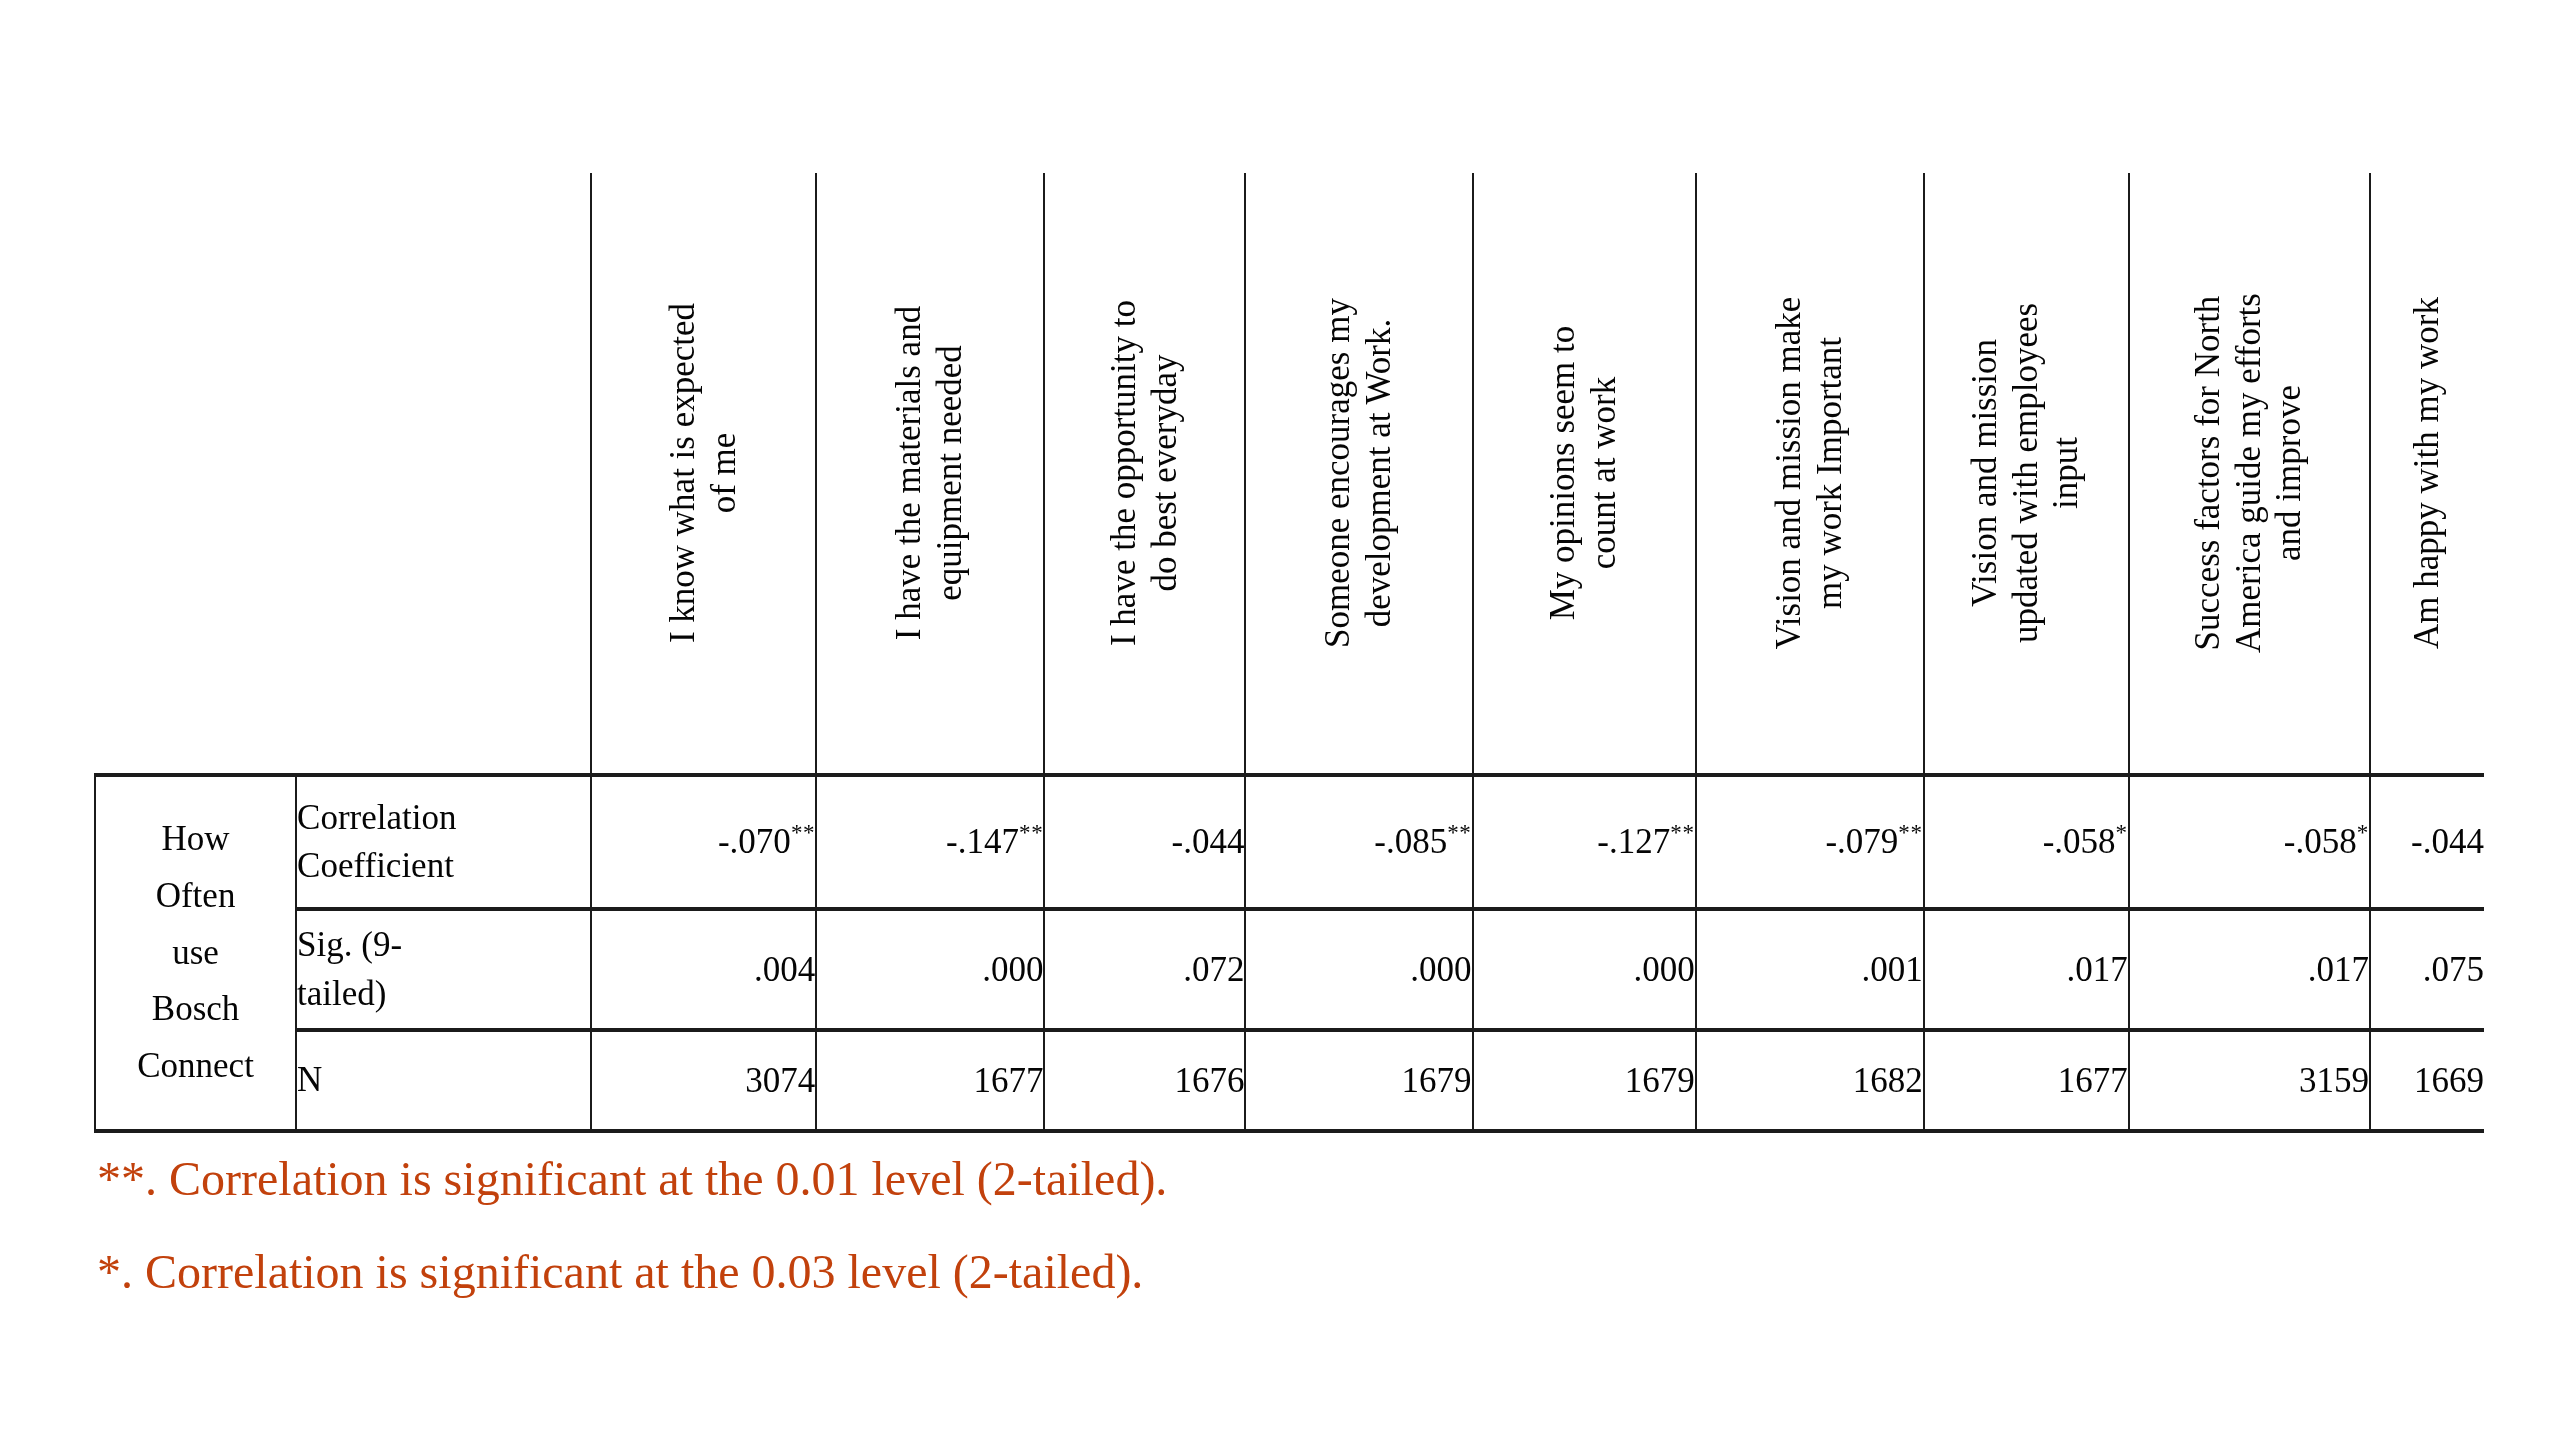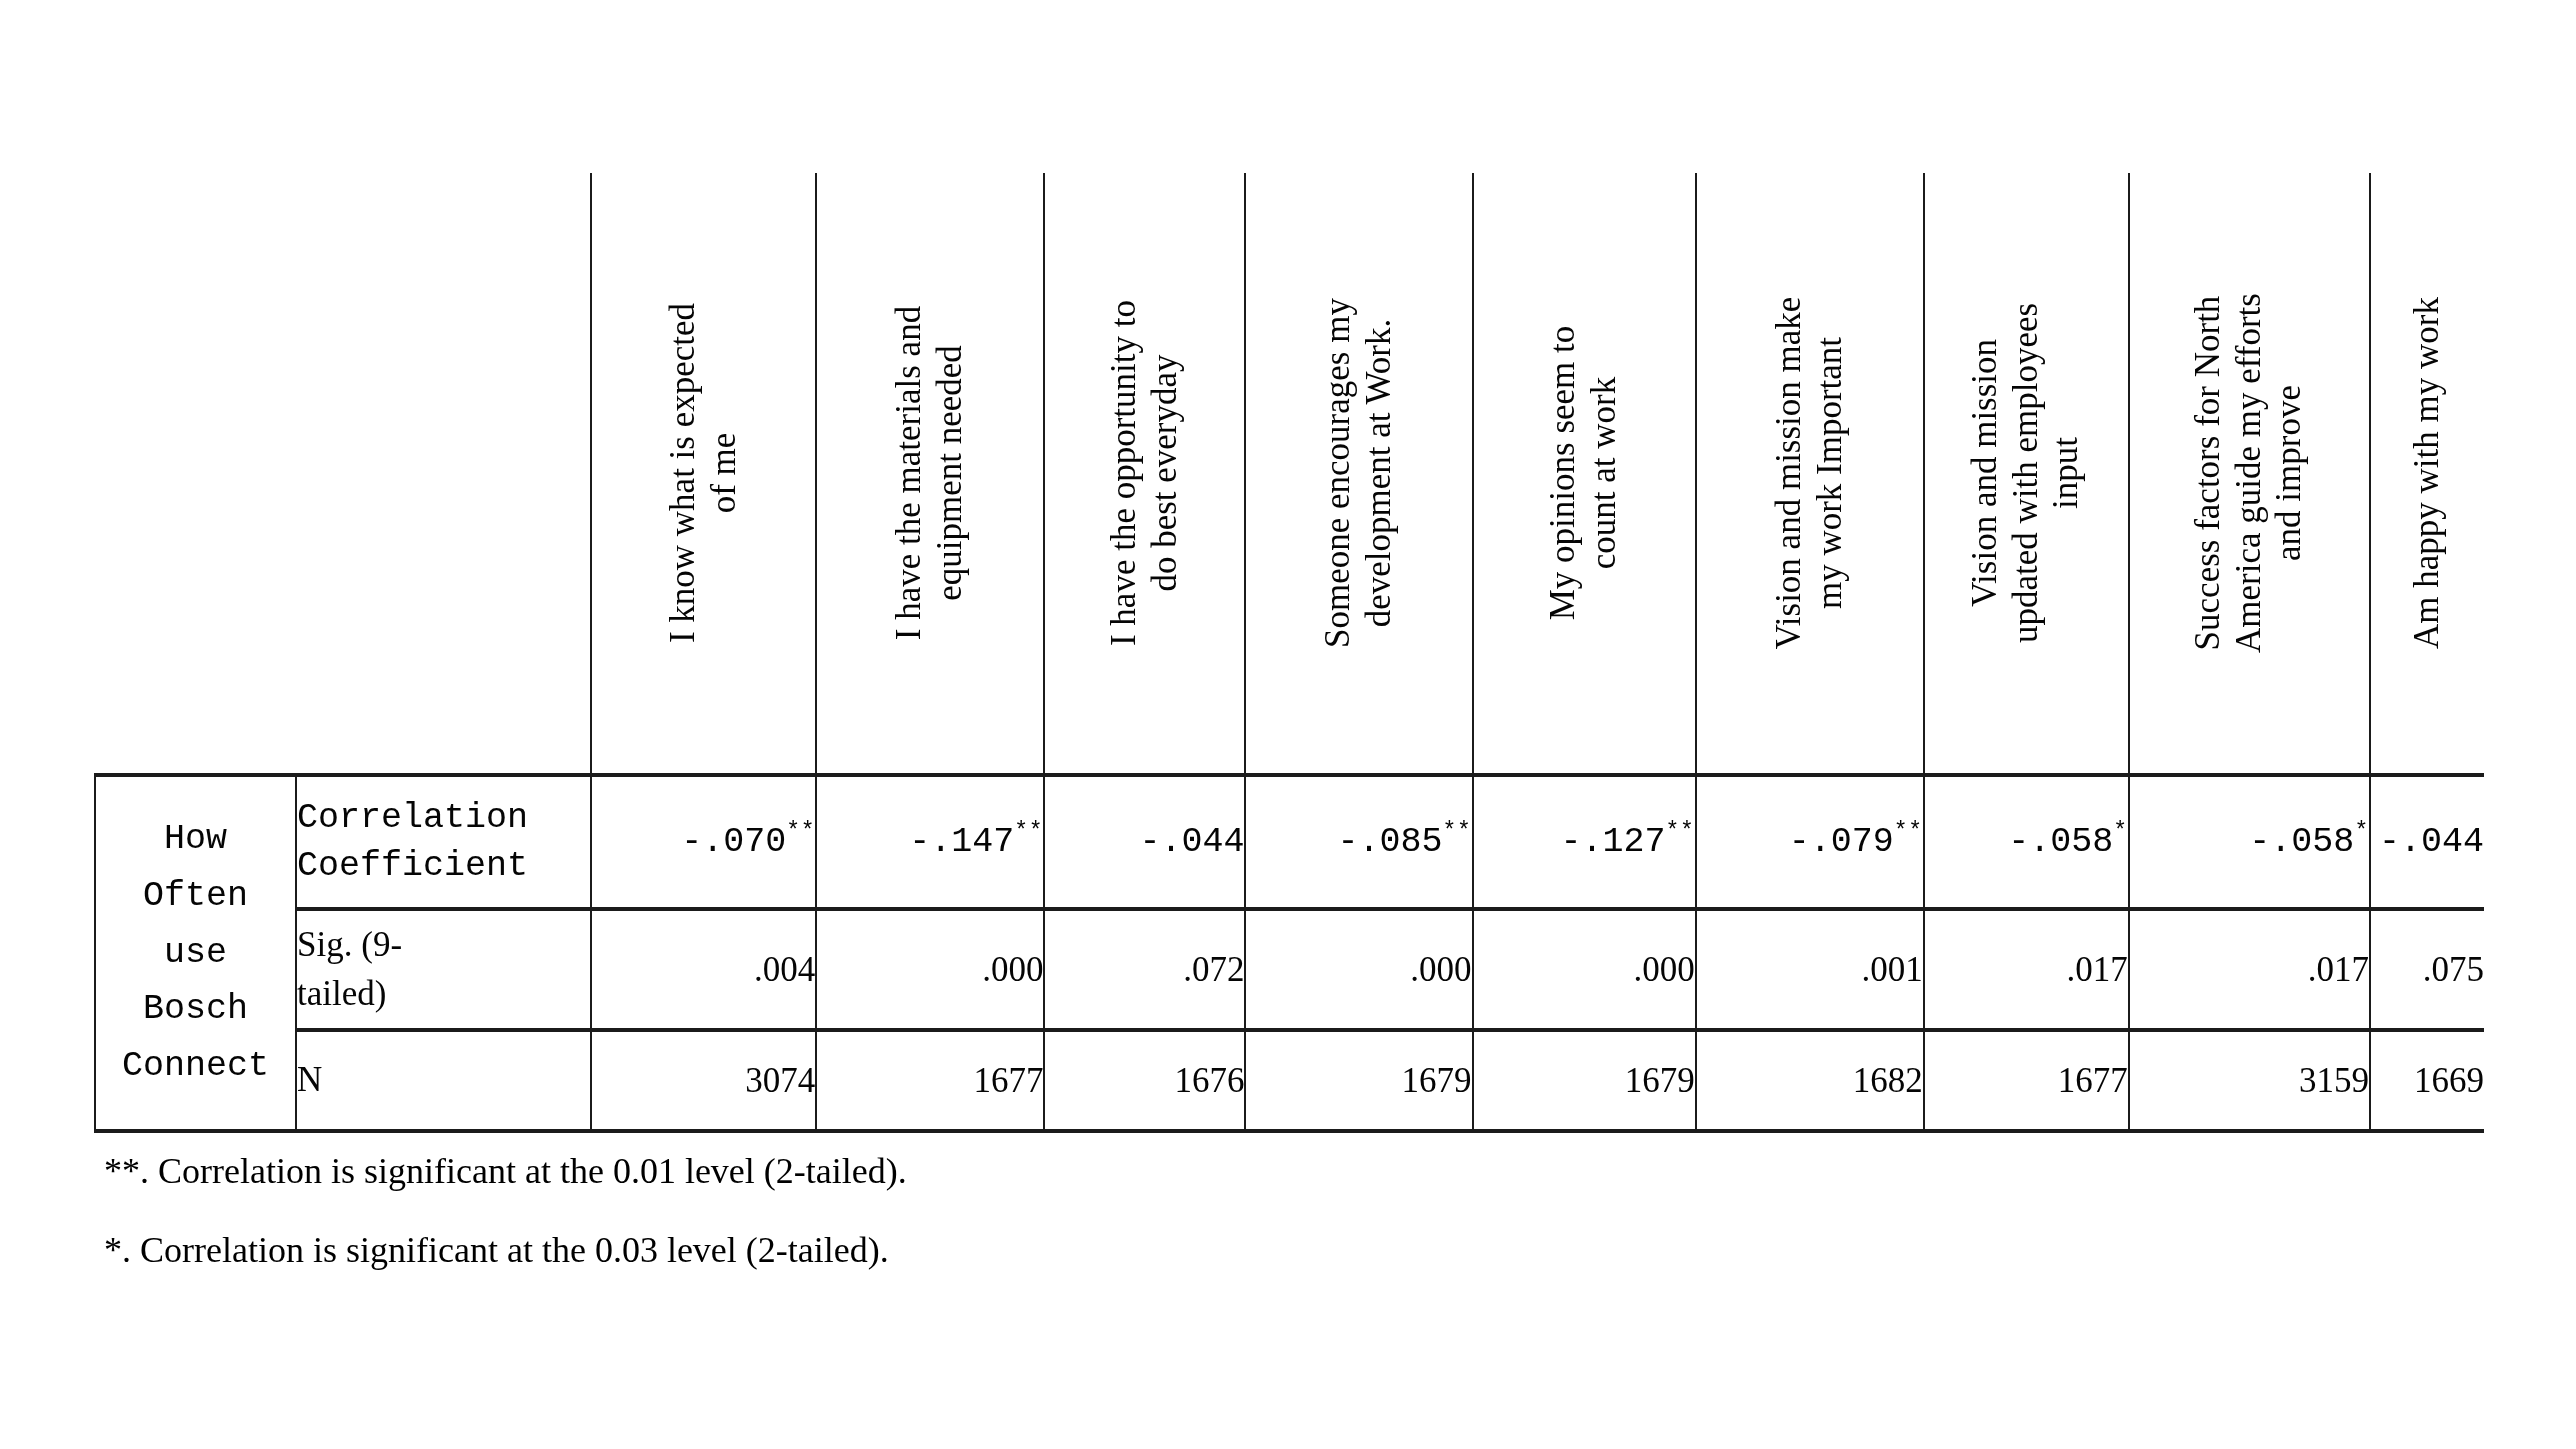--- a/index.html
+++ b/index.html
@@ -40,21 +40,21 @@
     position: absolute;
     left: 50%; top: 50%;
     transform: translate(-50%, -50%) rotate(-90deg);
     width: 578px;
     text-align: center;
     white-space: pre-line;
     line-height: 1.16;
     font-size: 35px;
   }
   
-  tr.r1 { height: 134px; font-family: Liberation Mono, monospace; }
+  tr.r1 { height: 134px; }
   tr.r2 { height: 121px; }
   tr.r3 { height: 101px; }
   td.group {
     border-left: 2px solid #1b1b1b;
     border-bottom: 4.7px solid #1b1b1b;
     text-align: center;
     vertical-align: middle;
     white-space: pre-line;
     line-height: 1.62;
   }
@@ -73,24 +73,24 @@
   }
   tr.r3 td { border-bottom: 4.7px solid #1b1b1b; }
   sup.stars {
     font-size: 23px;
     vertical-align: super;
     line-height: 0;
     letter-spacing: 0.7px;
   }
   
   .footnote {
-    margin: 10px;
-    font-size: 36px;
+    margin: 3px;
+    font-size: 48px;
     line-height: 1.2;
-    color: #000000;
+    color: #c2410c;
   }
   .footnote.f1 { margin-top: 17.4px; }
   .footnote.f2 { margin-top: 35px; }
 </style>
 </head>
 <body>
 
 <div class="page">
 
   <table class="corr">

